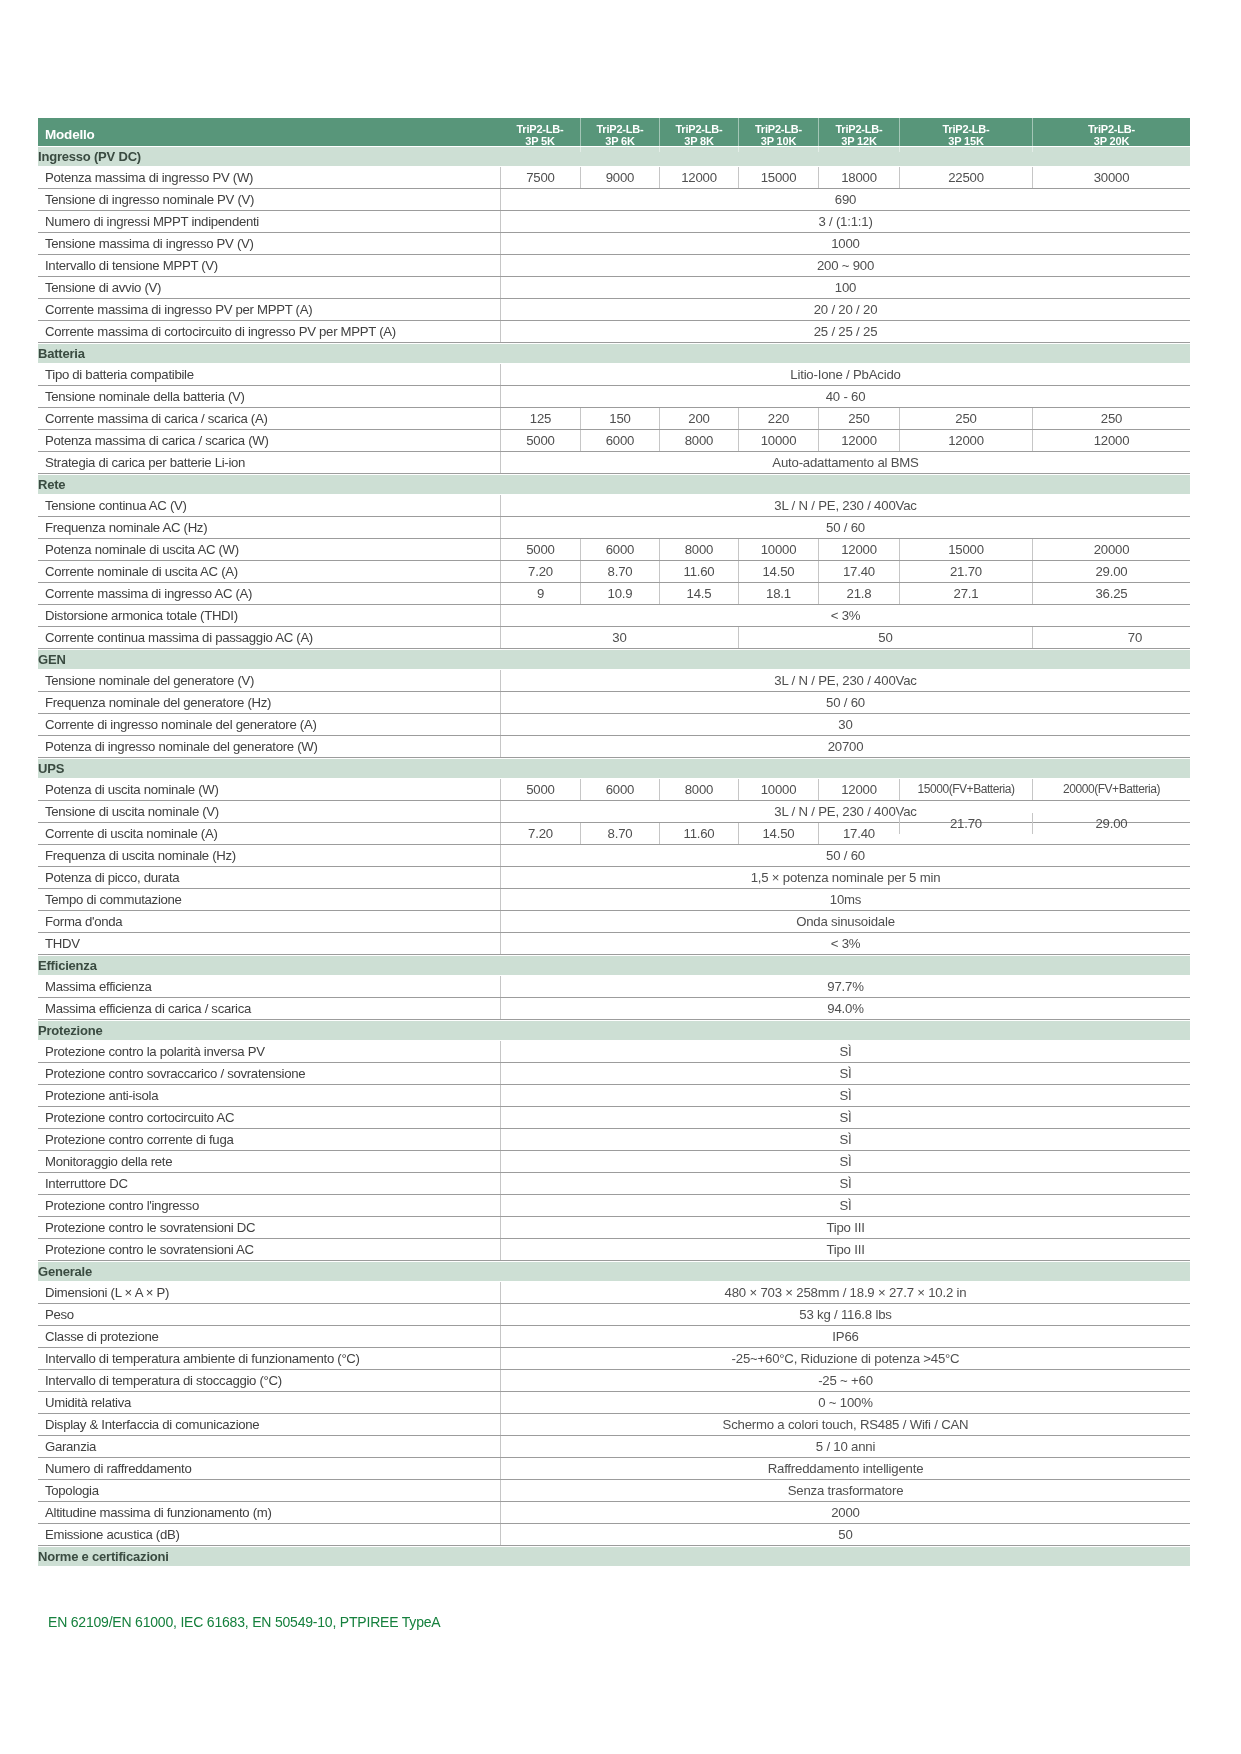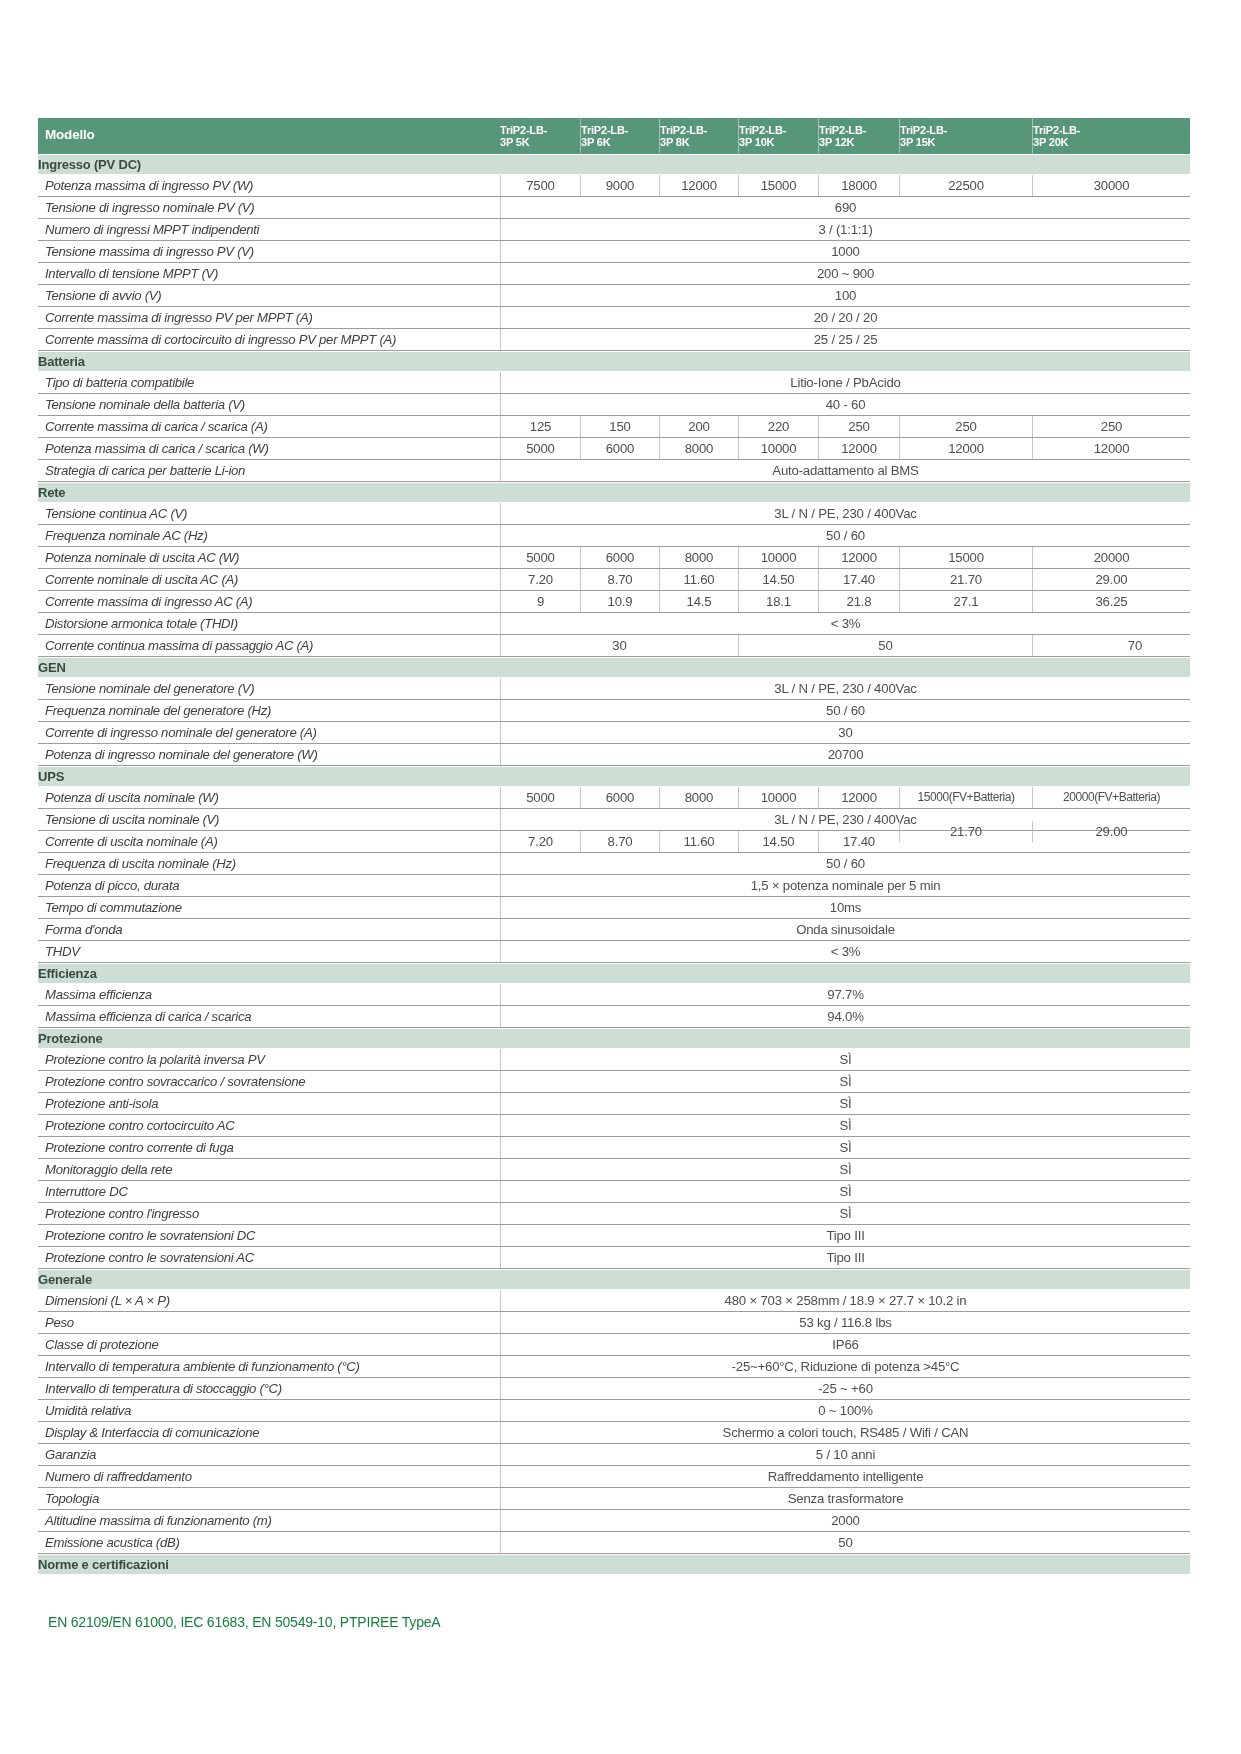--- a/index.html
+++ b/index.html
@@ -1,34 +1,34 @@
 <!DOCTYPE html>
 <html style="--header_bg: #58967A; --header_text: #FFFFFF; --band_bg: #CDDFD4; --band_text: #3A4B41; --row_line: #9C9C9C; --cell_line: #C6C6C6; --label_text: #414141; --value_text: #4F4F4F;"><head>
 <meta charset="utf-8">
 <style>
   html,body{margin:0;padding:0;background:#ffffff;}
   .page{position:relative;width:1241px;height:1754px;background:#ffffff;
         font-family:"Liberation Sans",sans-serif;overflow:hidden;}
   .spec-table{position:absolute;left:38px;top:118px;width:1152px;}
   .thead{display:grid;grid-template-columns:462px 80px 79px 79px 80px 81px 133px 158px;
-         background:var(--header_bg);height:36px;}
+         background:var(--header_bg);height:28px;}
   .th-label{color:var(--header_text);font-weight:bold;font-size:13.5px;line-height:34px;
             padding-left:7px;letter-spacing:-0.2px;}
-  .th-model{color:var(--header_text);font-weight:bold;font-size:11px;
+  .th-model{color:var(--header_text);font-weight:bold;font-size:11px;text-align:center;
             display:flex;flex-direction:column;justify-content:center;line-height:12.5px;
             letter-spacing:-0.2px;}
   .th-model ~ .th-model{border-left:1px solid rgba(255,255,255,.45);}
   .band{height:19px;line-height:19px;margin:1px 0;background:var(--band_bg);
         color:var(--band_text);font-weight:bold;font-size:13px;
         letter-spacing:-0.2px;}
   .row{display:grid;grid-template-columns:462px 80px 79px 79px 80px 81px 133px 158px;
        height:22px;line-height:21px;border-bottom:1px solid var(--row_line);
        box-sizing:border-box;font-size:13.2px;}
   .cell{white-space:nowrap;}
-  .lab{padding-left:7px;color:var(--label_text);letter-spacing:-0.3px;overflow:hidden;font-style:italic;}
+  .lab{padding-left:7px;color:var(--label_text);letter-spacing:-0.3px;overflow:hidden;}
   .val{text-align:center;border-left:1px solid var(--cell_line);color:var(--value_text);
        letter-spacing:-0.2px;}
   .spanall{grid-column:2/9;}
   .raised{transform:translateY(-10px);position:relative;z-index:2;}
   .tight{font-size:12px;letter-spacing:-0.45px;}
   .footnote{position:absolute;left:48px;top:1614px;font-size:14px;color:#15803d;
             letter-spacing:-0.2px;}
 </style>
 </head>
 <body>

